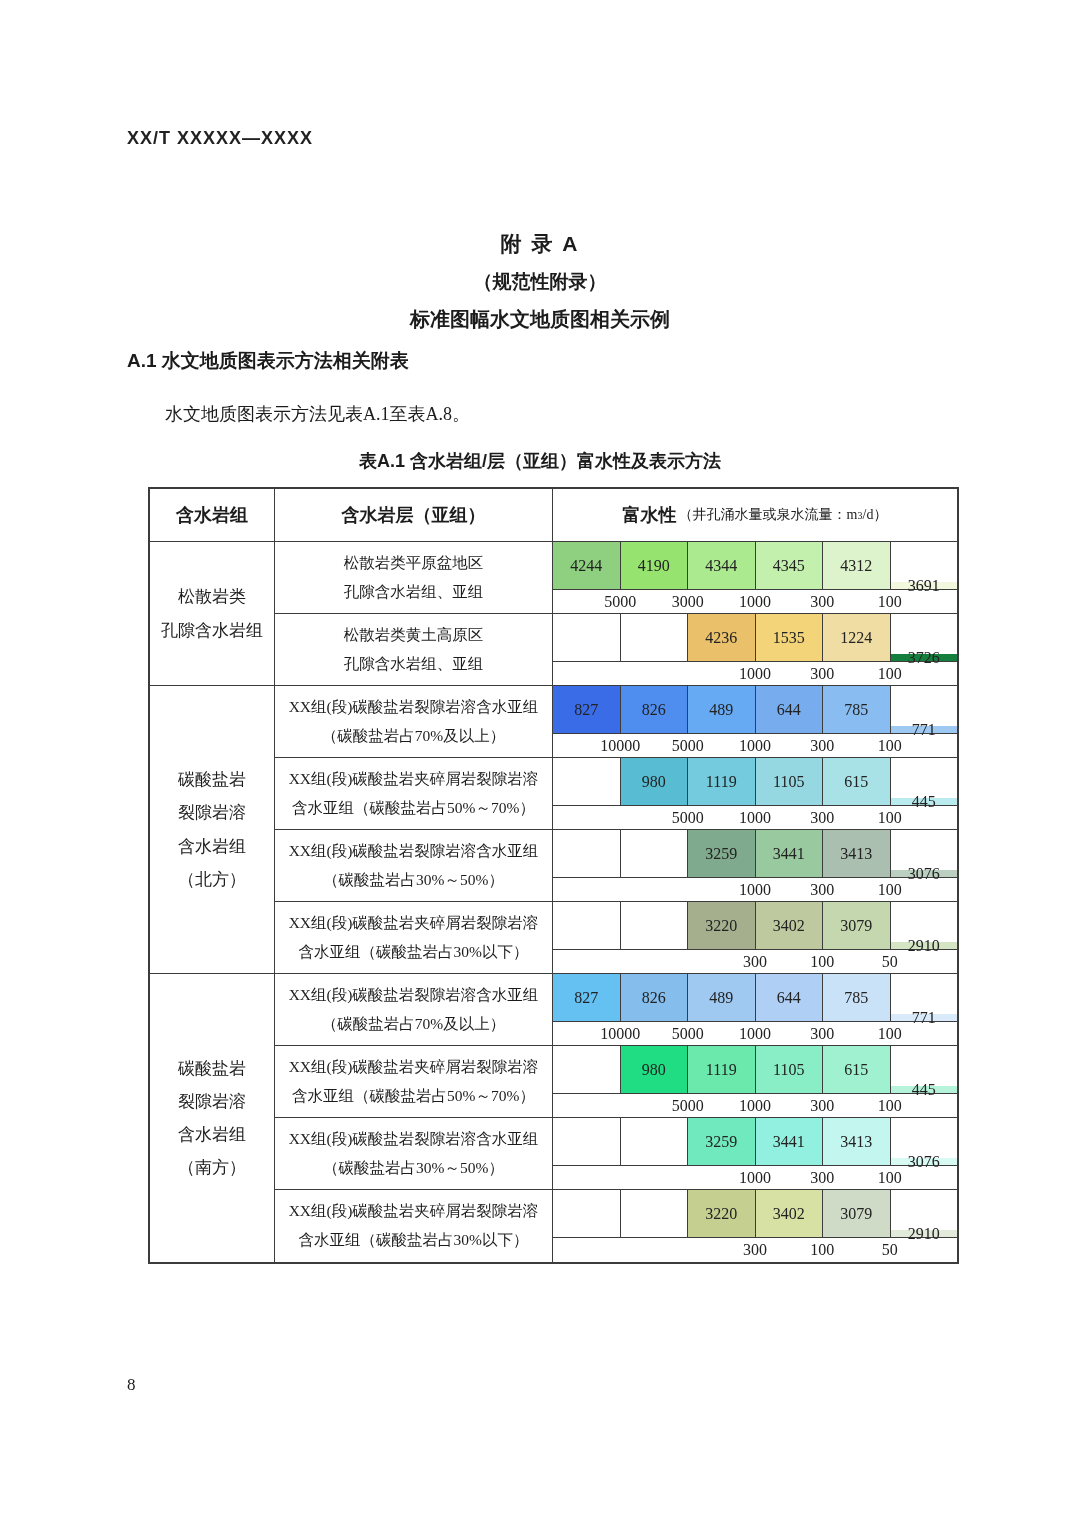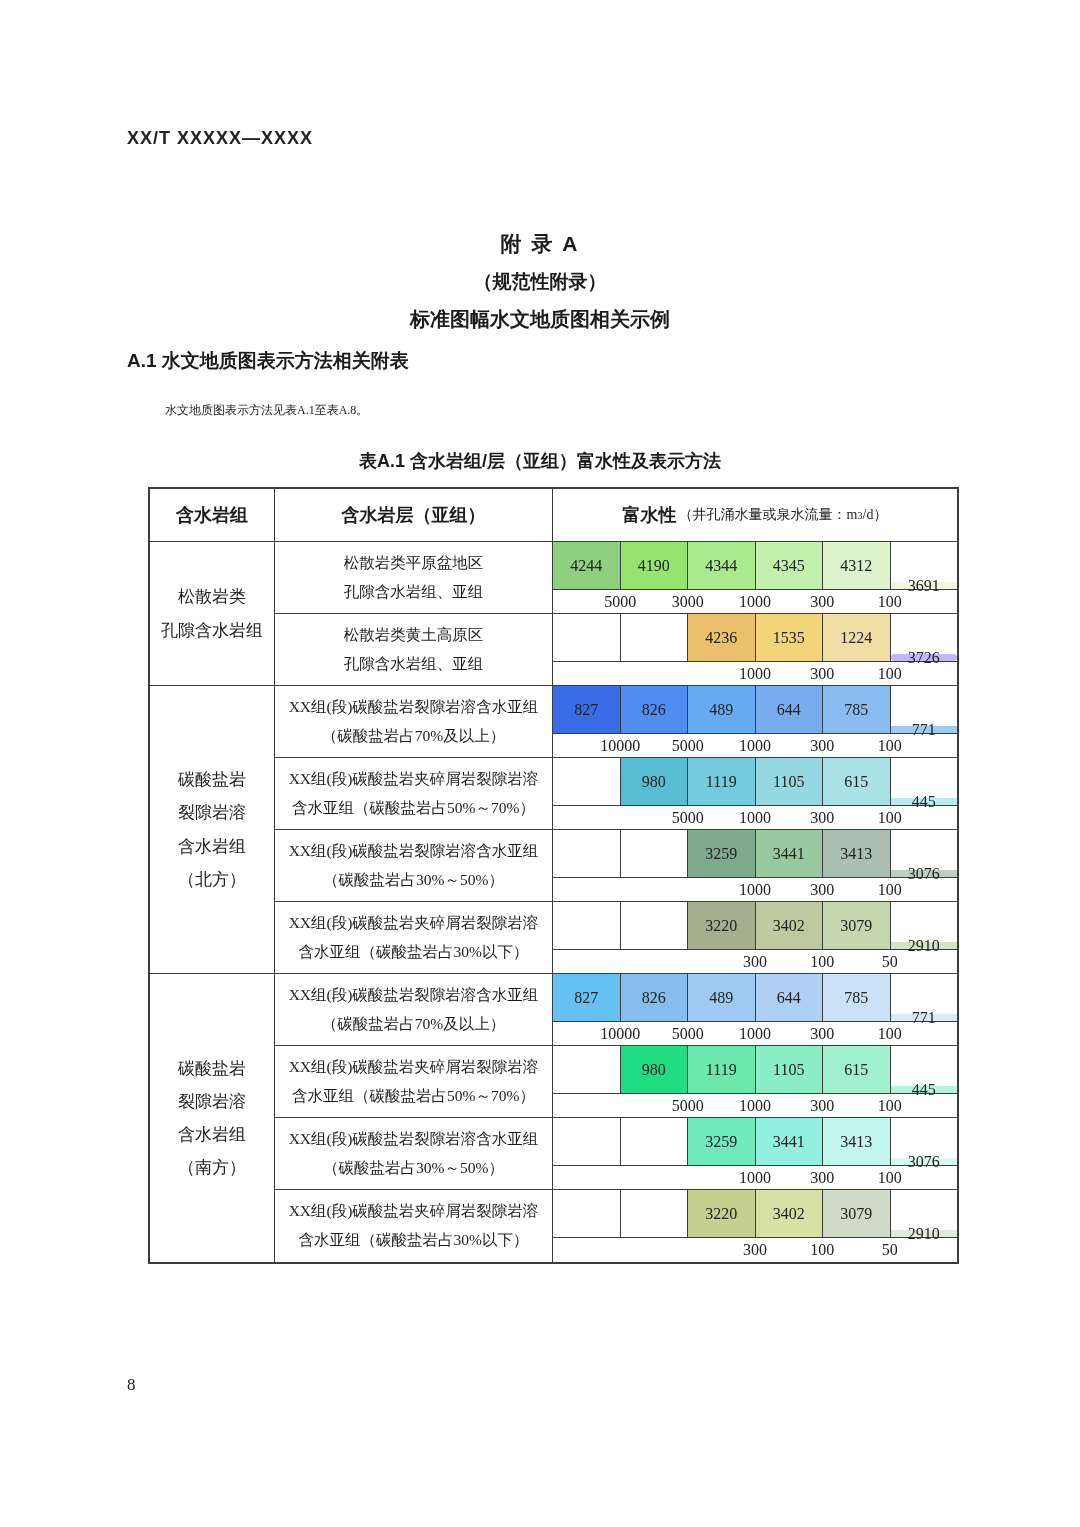--- a/index.html
+++ b/index.html
@@ -16,21 +16,21 @@
     font-weight:bold; font-size:18px; letter-spacing:1px; color:#222;
   }
   .titles { position:absolute; left:0; top:230px; width:1080px; text-align:center; }
   .title-l1 { font-family:"Liberation Sans", sans-serif; font-weight:bold; font-size:21px; letter-spacing:2px; margin-bottom:11px; }
   .title-l2 { font-family:"Liberation Sans", sans-serif; font-weight:bold; font-size:19px; margin-bottom:11px; }
   .title-l3 { font-family:"Liberation Sans", sans-serif; font-weight:bold; font-size:20px; }
   .section-heading {
     position:absolute; left:127px; top:348px;
     font-family:"Liberation Sans", sans-serif; font-weight:bold; font-size:19px;
   }
-  .body-par { position:absolute; left:165px; top:402px; font-size:12px; }
+  .body-par { position:absolute; left:165px; top:402px; font-size:18px; }
   .table-caption {
     position:absolute; left:0; top:449px; width:1080px; text-align:center;
     font-family:"Liberation Sans", sans-serif; font-weight:bold; font-size:18px;
   }
 
   
   .hg-table {
     position:absolute; left:148px; top:487px; width:811px;
     border:2px solid #3c3c3c; background:#fff;
   }
@@ -133,21 +133,21 @@
             <div>松散岩类黄土高原区</div>
             <div>孔隙含水岩组、亚组</div>
           </div>
           <div class="vcol">
             <div class="band">
               <div class="vcell"></div>
               <div class="vcell"></div>
               <div class="vcell" style="background: rgb(234, 193, 106);">4236</div>
               <div class="vcell" style="background: rgb(244, 212, 120);">1535</div>
               <div class="vcell" style="background: rgb(239, 221, 164);">1224</div>
-              <div class="vcell" style="background: #c4b5fd; border-radius: 11px;">3726</div>
+              <div class="vcell" style="background: #15803d;">3726</div>
             </div>
             <div class="scale">
               <span class="slabel" style="left: 50%;">1000</span>
               <span class="slabel" style="left: 66.6667%;">300</span>
               <span class="slabel" style="left: 83.3333%;">100</span>
             </div>
           </div>
         </div>
         <div class="trow">
           <div class="lcell">

